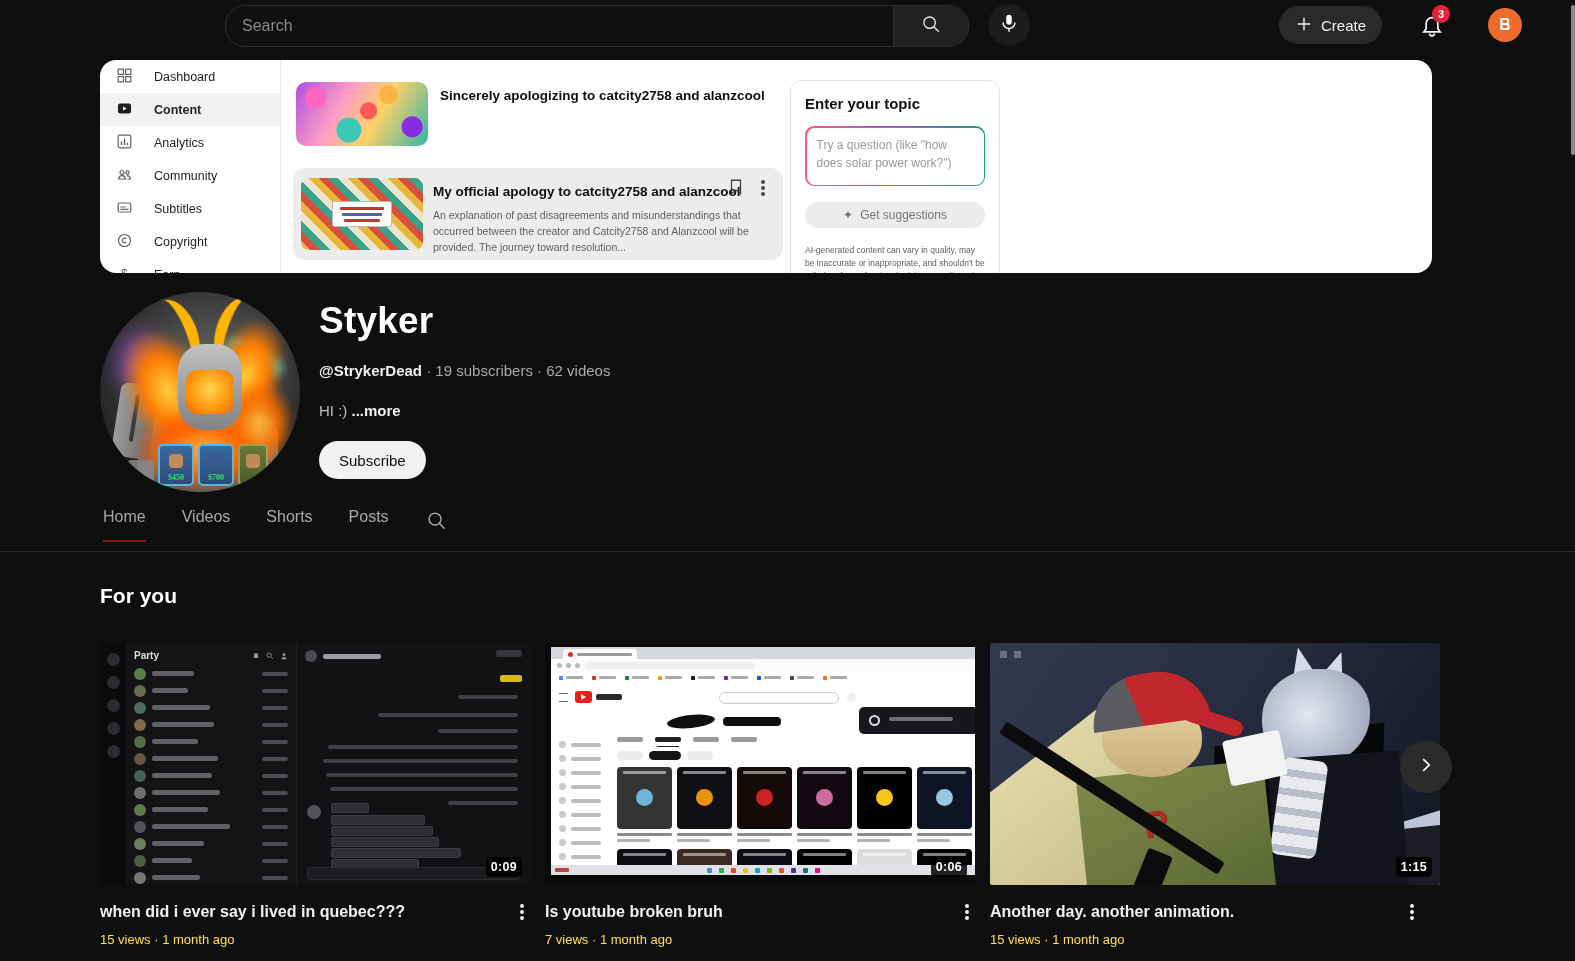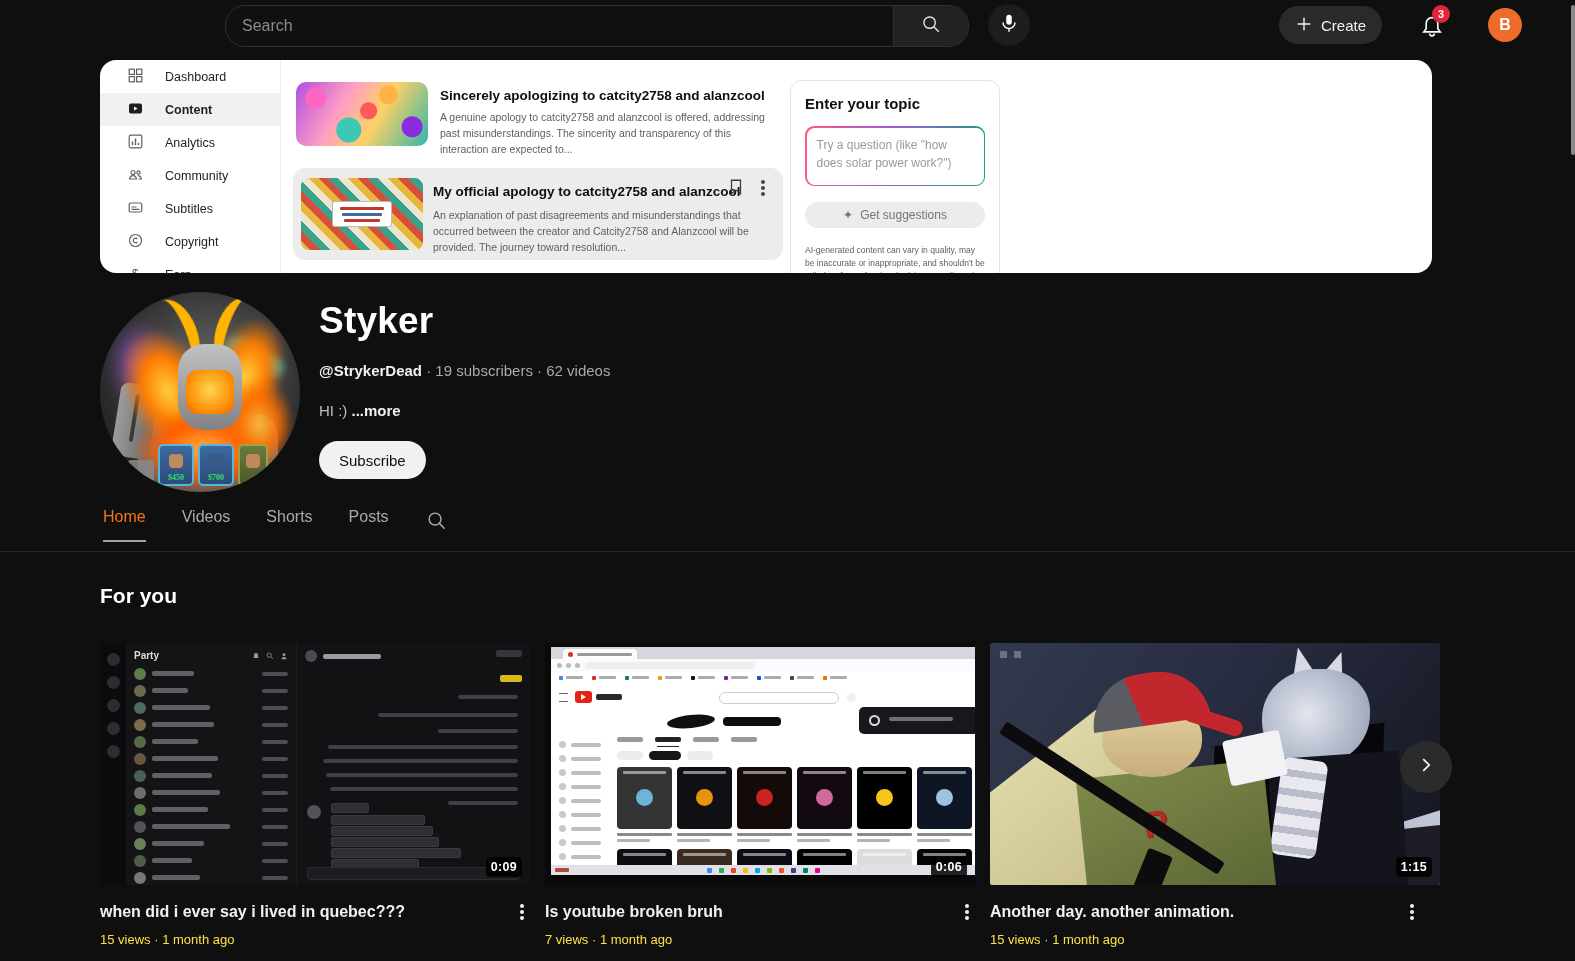--- a/index.html
+++ b/index.html
@@ -20,21 +20,21 @@
   .bell-wrap{left:1418px;top:12px;width:28px;height:28px;cursor:pointer;}
   .bell-badge{position:absolute;top:-7px;left:14px;min-width:18px;height:18px;border-radius:9px;background:#e6223d;
     color:#fff;font-size:11px;font-weight:bold;display:flex;align-items:center;justify-content:center;padding:0 4px;box-sizing:border-box;}
   .account-avatar{left:1488px;top:8px;width:34px;height:34px;border-radius:50%;background:#ed6c2b;color:#fff;
     font-size:16px;font-weight:bold;display:flex;align-items:center;justify-content:center;cursor:pointer;}
   .scroll-thumb{right:0;top:5px;width:4px;height:150px;background:#8a8a8a;border-radius:2px;}
 
   
   .studio-panel{left:100px;top:60px;width:1332px;height:213px;background:#fff;border-radius:16px;overflow:hidden;color:#111;}
   .sp-sidebar{position:absolute;left:0;top:0;bottom:0;width:180px;border-right:1px solid #ededed;padding-top:0;}
-  .sp-item{height:33px;display:flex;align-items:center;gap:22px;padding-left:28px;font-size:12.5px;color:#232323;cursor:pointer;}
+  .sp-item{height:33px;display:flex;align-items:center;gap:22px;padding-left:17px;font-size:12.5px;color:#232323;cursor:pointer;}
   .sp-item.active{background:#f1f1f1;font-weight:bold;}
   .sp-item svg{flex:0 0 auto;}
   .sp-row1{position:absolute;left:196px;top:22px;display:flex;justify-content:center;}
   .sp-thumb1{width:132px;height:64px;border-radius:10px;flex:0 0 auto;
     background:
       radial-gradient(circle at 15% 25%,#ff66c4 0 10px,transparent 11px),
       radial-gradient(circle at 70% 20%,#ffb347 0 9px,transparent 10px),
       radial-gradient(circle at 40% 75%,#3cc8b4 0 12px,transparent 13px),
       radial-gradient(circle at 88% 70%,#8a2be2 0 10px,transparent 11px),
       radial-gradient(circle at 55% 45%,#ff5a5a 0 8px,transparent 9px),
@@ -101,21 +101,21 @@
   .ch-meta{left:319px;top:362px;font-size:15px;color:#aaa;}
   .ch-meta b{color:#f1f1f1;font-weight:bold;}
   .ch-desc{left:319px;top:402px;font-size:15px;color:#bdbdbd;cursor:pointer;}
   .ch-desc b{color:#f1f1f1;}
   .subscribe-btn{left:319px;top:441px;height:38px;border-radius:19px;background:#f1f1f1;color:#0f0f0f;font-size:15px;
     font-weight:500;display:flex;align-items:center;padding:0 20px;cursor:pointer;}
 
   
   .tabs{left:103px;top:508px;display:flex;gap:36px;align-items:flex-start;height:44px;}
   .tab{font-size:16px;font-weight:500;color:#aaa;padding-bottom:14px;cursor:pointer;}
-  .tab.active{color:#f97316;border-bottom:2px solid #a3a3a3;}
+  .tab.active{color:#a3a3a3;border-bottom:2px solid #7f1d1d;}
   .tab-search{margin-top:1px;cursor:pointer;}
   .tab-divider{left:0;top:551px;width:1575px;height:1px;background:#262626;}
 
   .for-you{left:100px;top:584px;font-size:21px;font-weight:bold;color:#fff;}
 
   
   .vcard{top:643px;}
   .vthumb{position:relative;width:430px;height:242px;border-radius:2px;overflow:hidden;background:#181818;cursor:pointer;}
   .vcard.c3 .vthumb{width:450px;}
   .dur{position:absolute;right:8px;bottom:8px;background:rgba(0,0,0,.85);color:#fff;font-size:12.5px;font-weight:bold;
@@ -325,21 +325,20 @@
               <text x="4" y="12" font-size="12" fill="#606060" font-family="Liberation Sans, sans-serif">$</text>
             </svg></span>
         <span>Earn</span>
       </div>
     </div>
 
     <div class="sp-row1">
       <div class="sp-thumb1"></div>
       <div class="sp-row1-text">
         <div class="sp-vtitle">Sincerely apologizing to catcity2758 and alanzcool</div>
-        <div class="sp-vdesc">A genuine apology to catcity2758 and alanzcool is offered, addressing past misunderstandings. The sincerity and transparency of this interaction are expected to...</div>
       </div>
     </div>
 
     <div class="sp-card">
       <div class="sp-thumb2">
         <div class="sp-thumb2-label">
             <i style="width:44px"></i>
             <i></i>
             <i style="width:36px"></i>
           </div>

